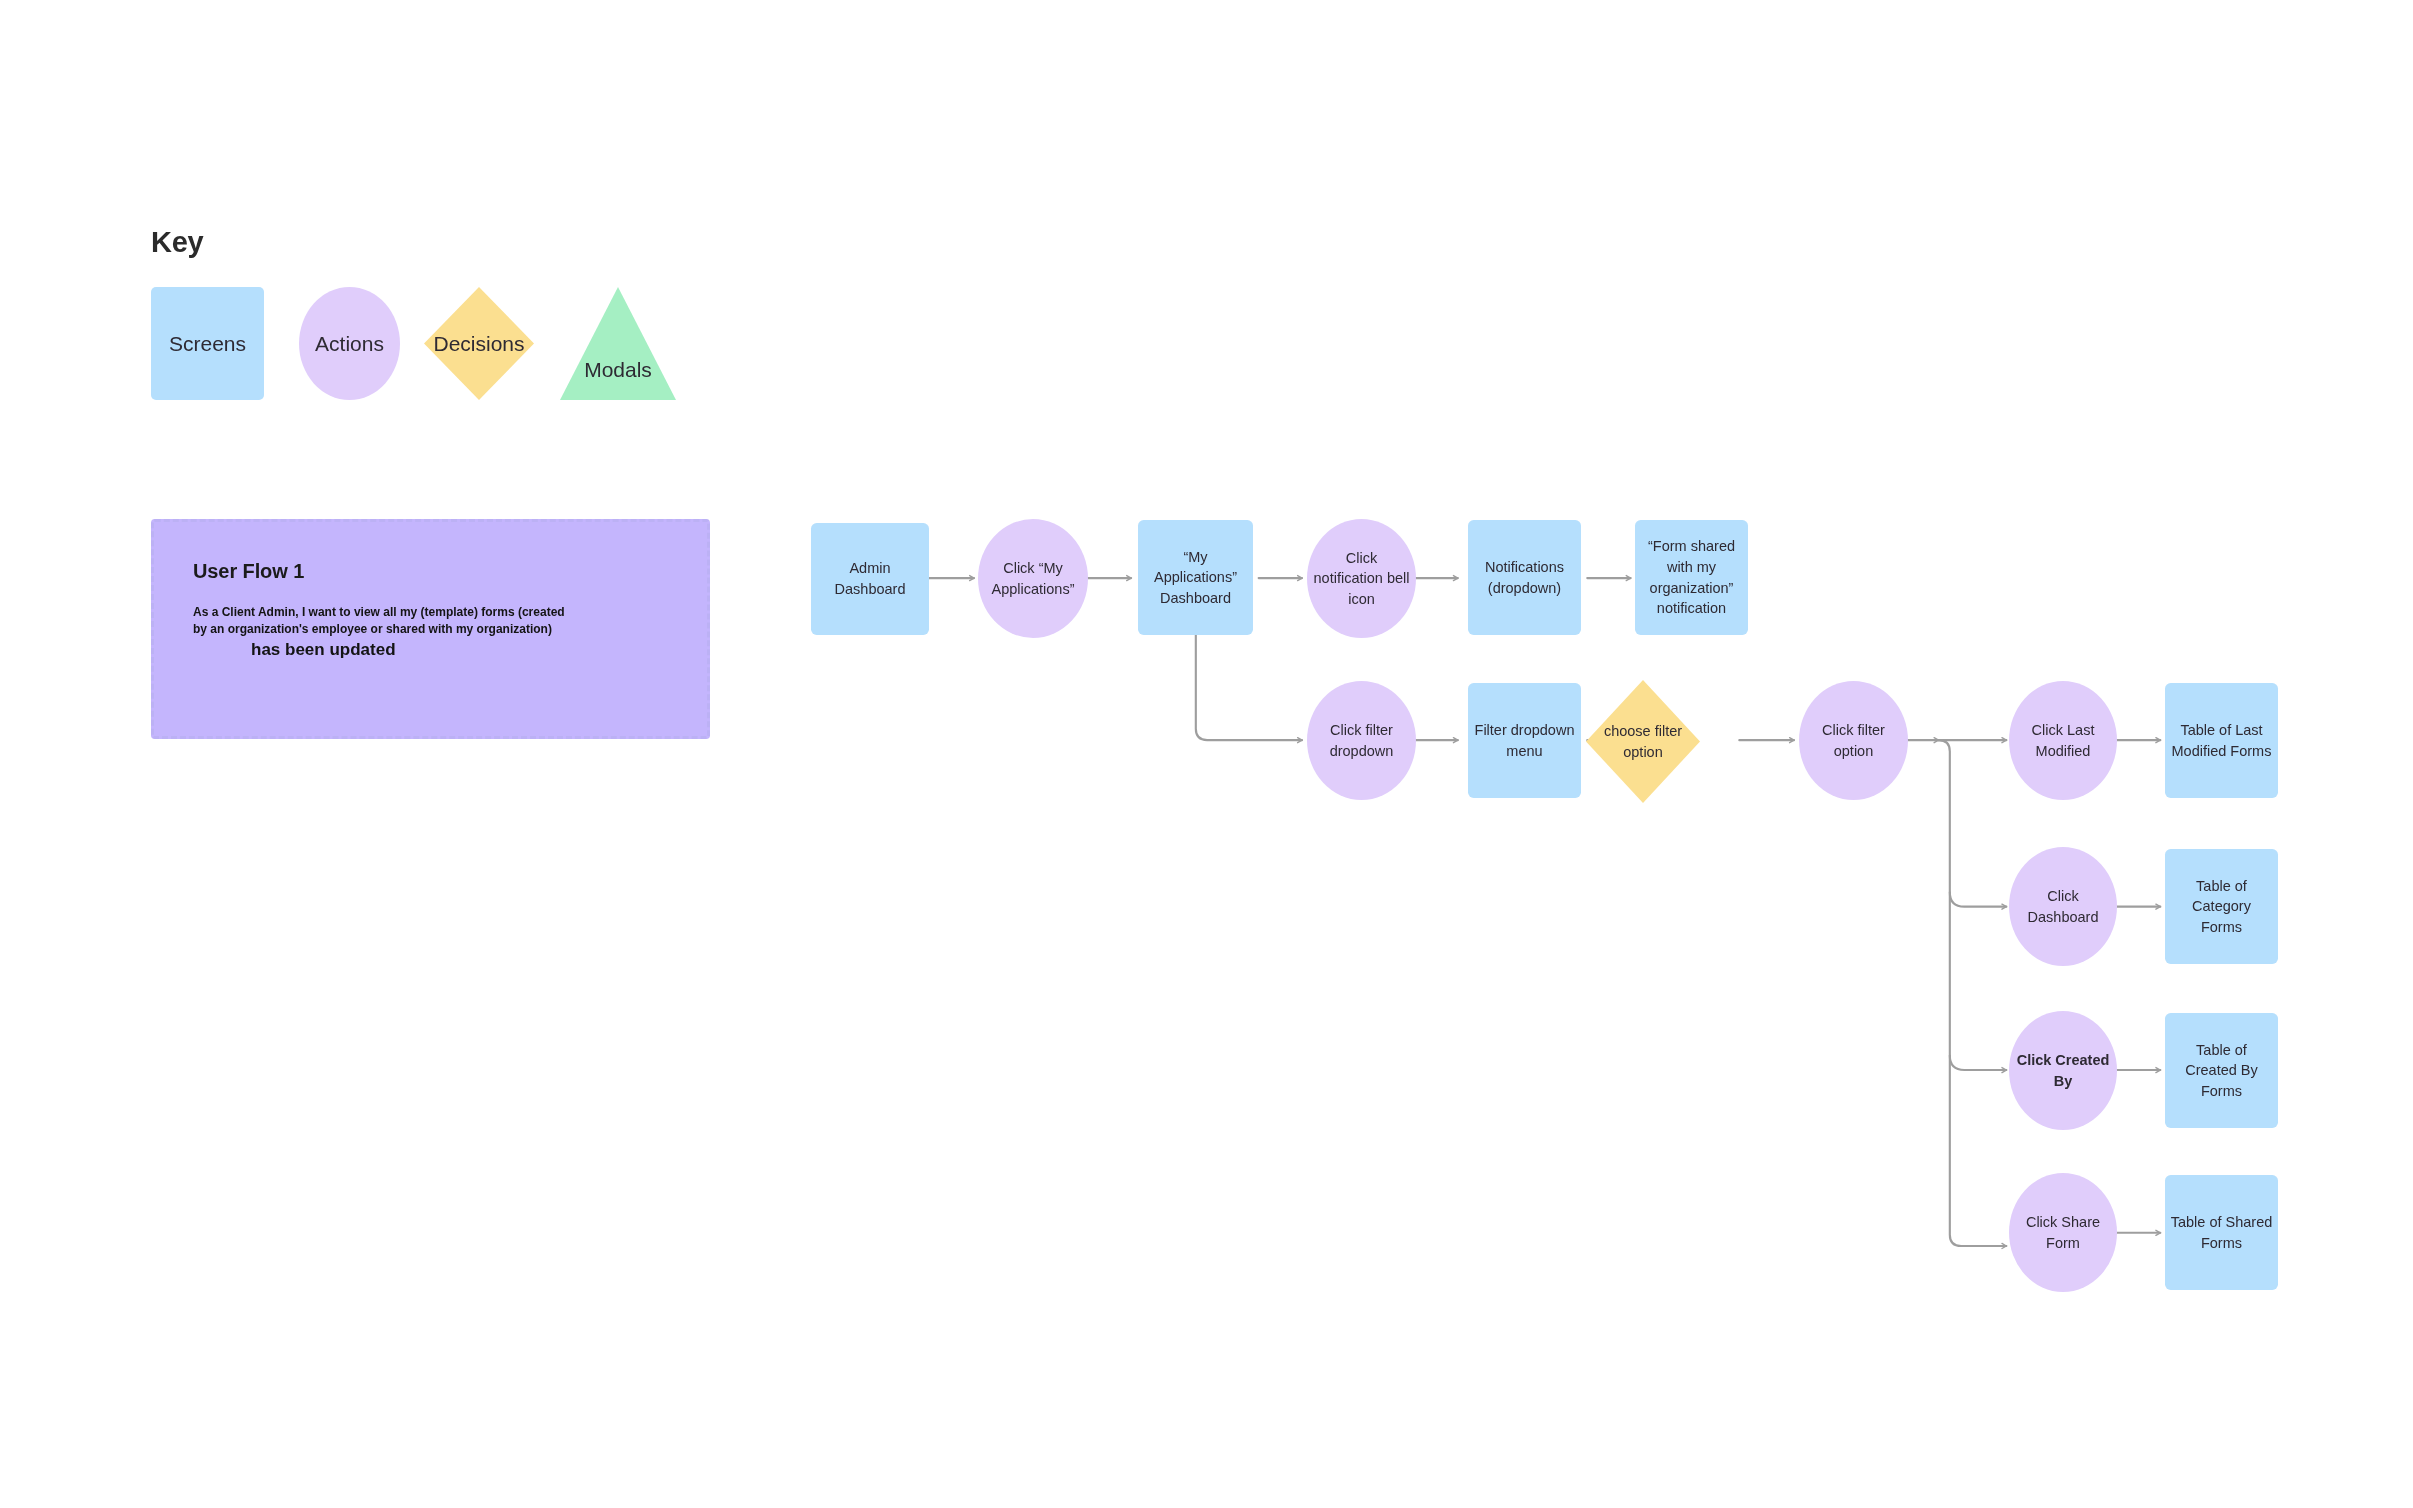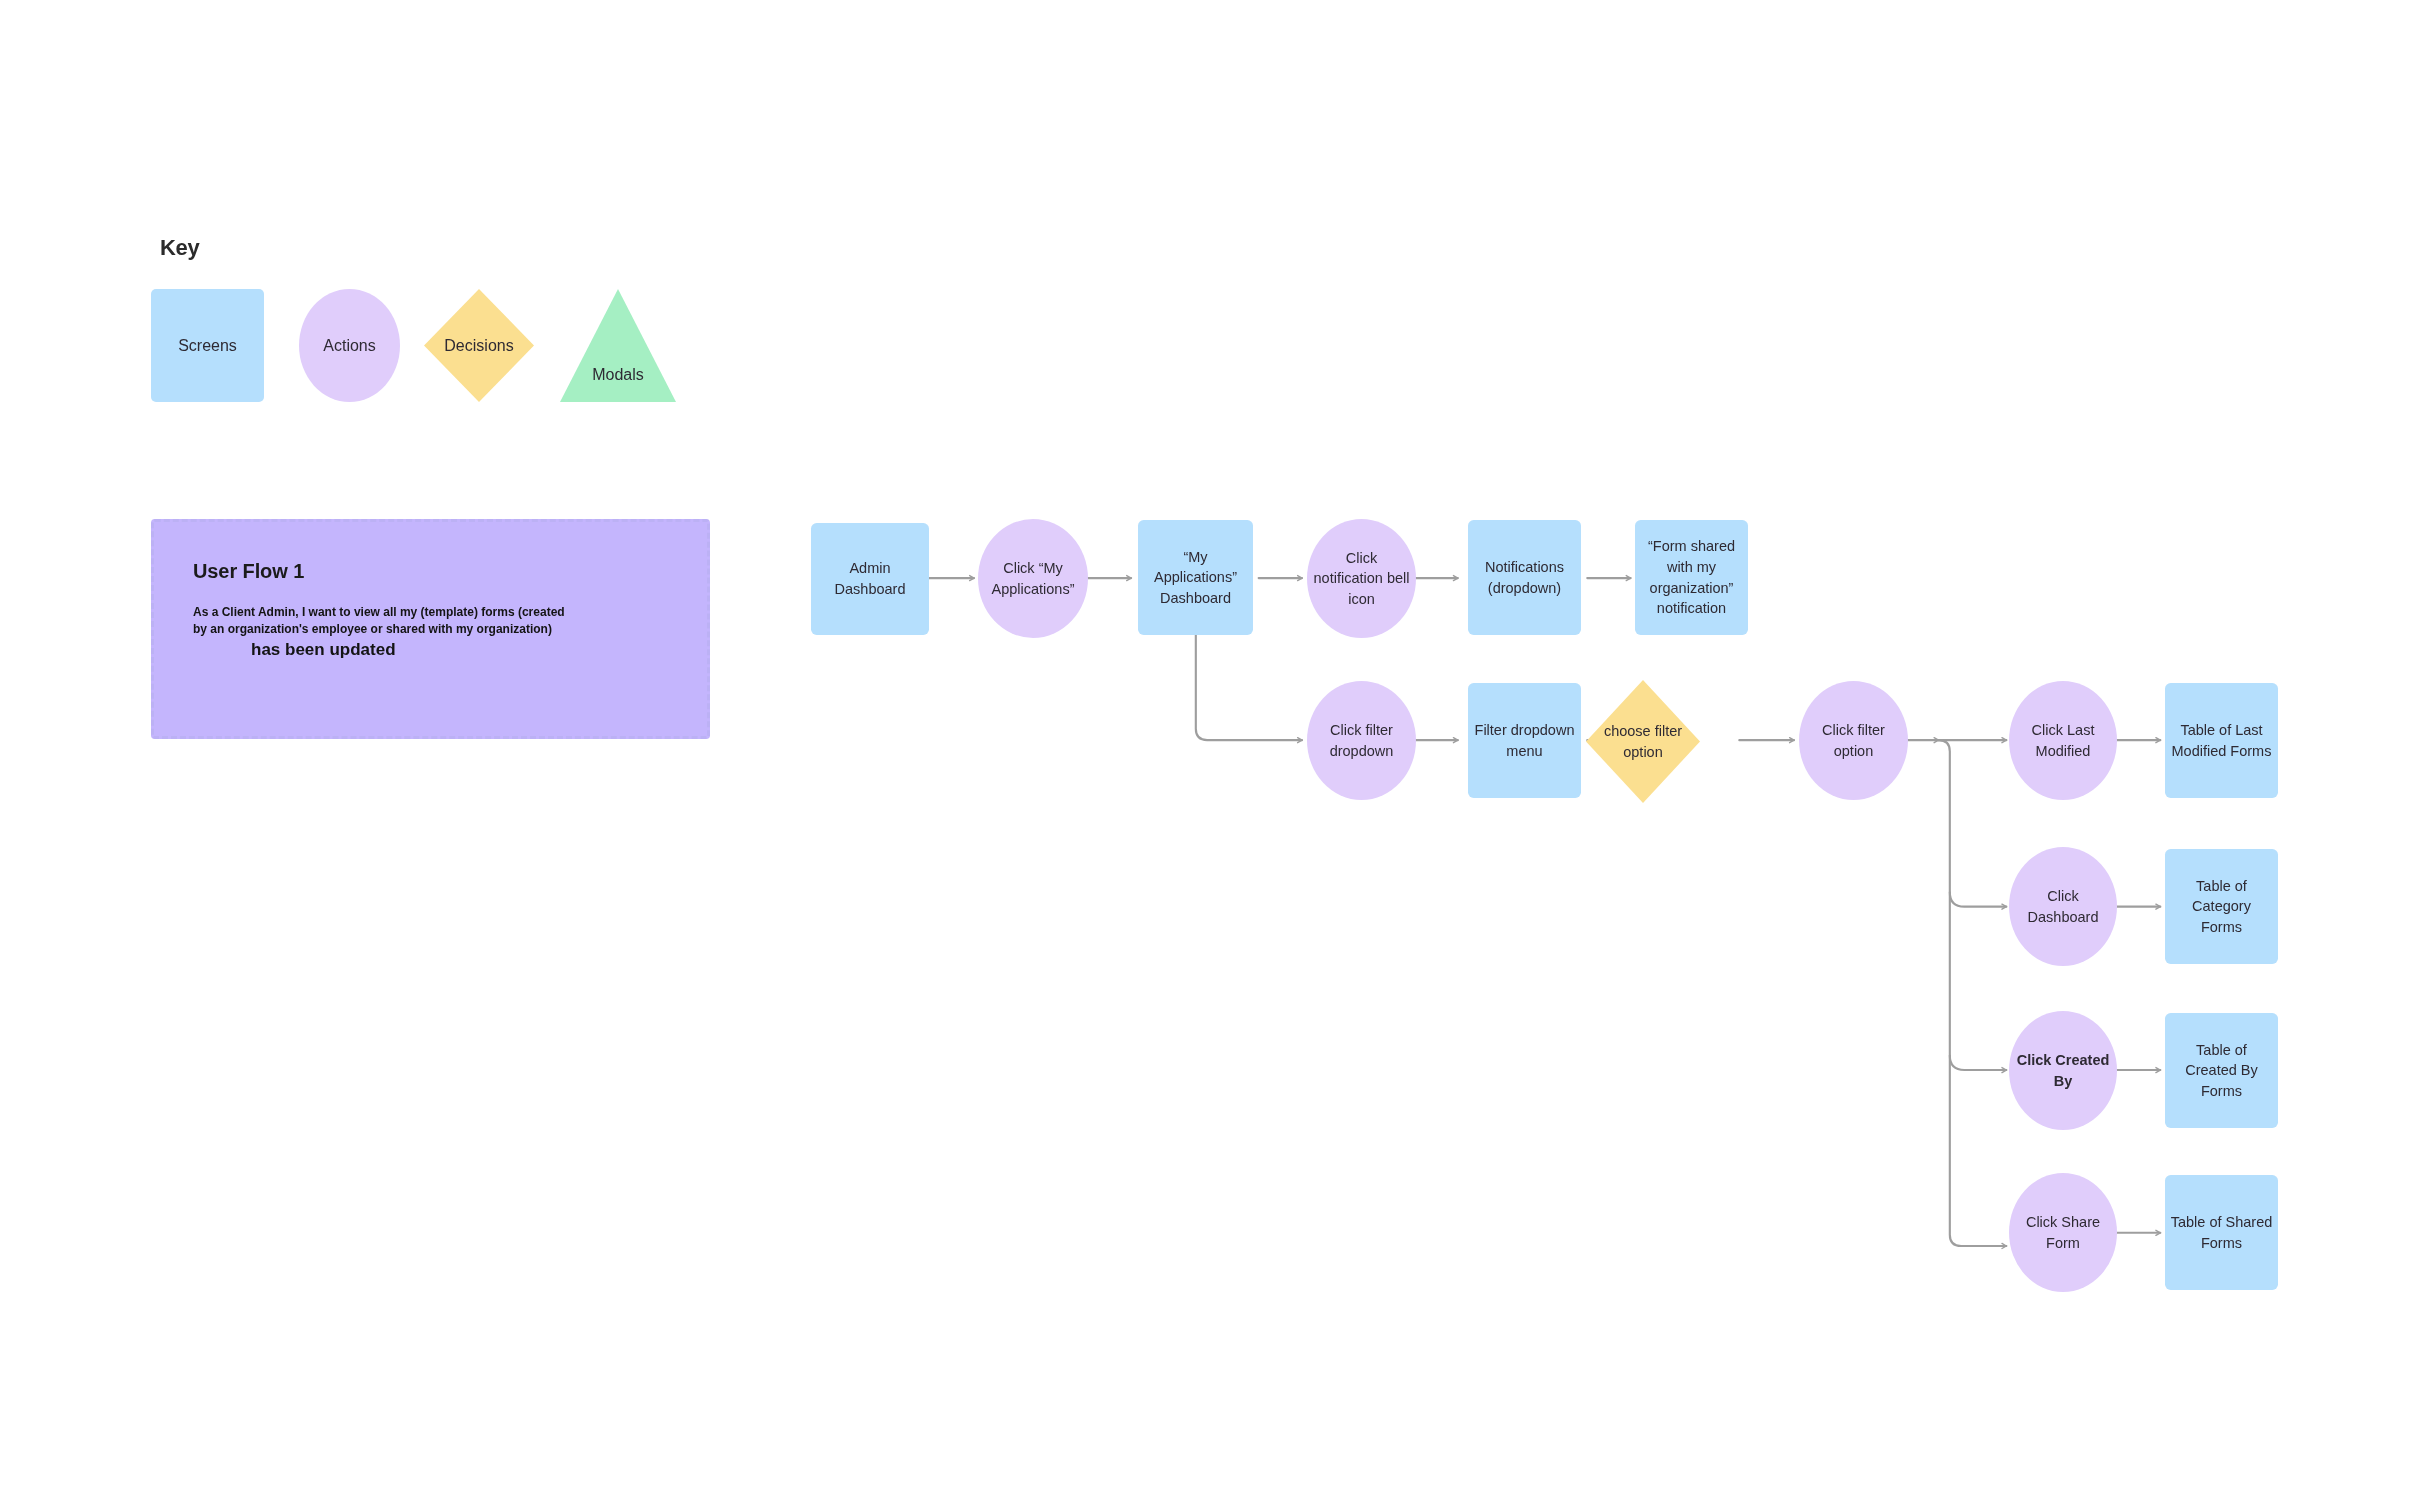--- a/index.html
+++ b/index.html
@@ -14,43 +14,43 @@
   #canvas {
     position: relative;
     width: 2413px;
     height: 1508px;
     background: #ffffff;
   }
 
   
   #key-section { position: absolute; left: 151px; top: 226px; }
   #key-title {
-    font-size: 22px;
+    font-size: 29px;
     font-weight: bold;
     color: #2b2b2b;
     letter-spacing: -0.3px;
-    margin: 9px;
+    margin: 0;
   }
   #key-shapes {
     position: relative;
     margin-top: 28px;
     height: 119px;
     width: 566px;
   }
   .key-shape-wrap {
     position: absolute;
     top: 0;
     display: flex;
     align-items: center;
     justify-content: center;
   }
   .key-label {
     position: relative;
     z-index: 3;
-    font-size: 16px;
+    font-size: 21px;
     color: #2e2a33;
     text-align: center;
     line-height: 1.2;
   }
   .shape-rect {
     position: absolute; inset: 0;
     background: #b5dffd;
     border-radius: 5px;
   }
   .shape-ellipse {

